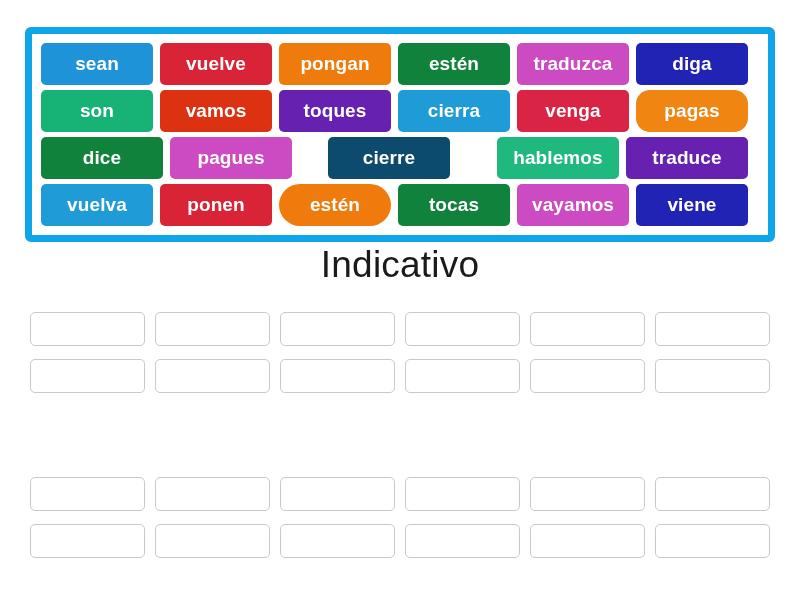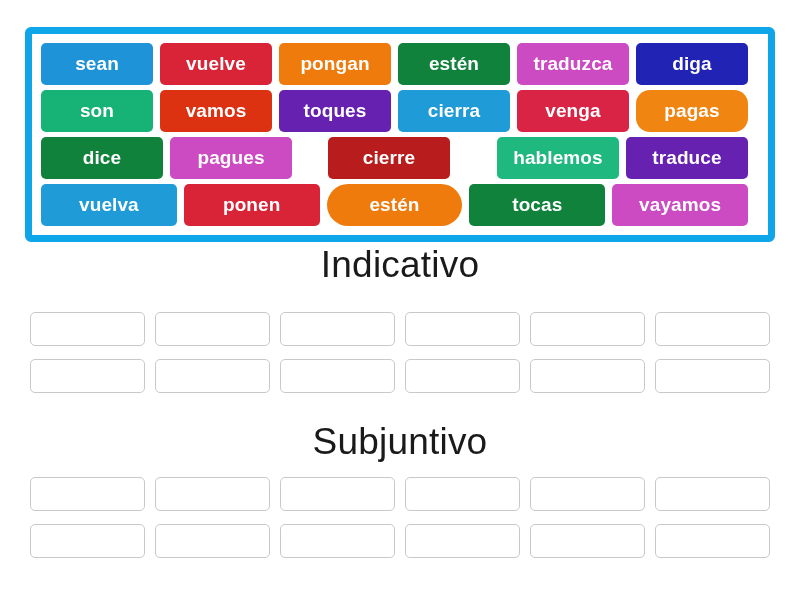--- a/index.html
+++ b/index.html
@@ -116,30 +116,31 @@
         <div class="tile" style="background: rgb(22, 178, 118);">son</div>
         <div class="tile" style="background: rgb(221, 50, 17);">vamos</div>
         <div class="tile" style="background: rgb(102, 33, 177);">toques</div>
         <div class="tile" style="background: rgb(31, 155, 216);">cierra</div>
         <div class="tile" style="background: rgb(217, 36, 70);">venga</div>
         <div class="tile" style="background: rgb(240, 133, 17); border-radius: 14px;">pagas</div>
       </div>
       <div class="wb-row">
         <div class="tile" style="background: rgb(17, 130, 59);">dice</div>
         <div class="tile" style="background: rgb(204, 75, 194);">pagues</div>
-        <div class="tile" style="background: #b91c1c; margin-left: 29px;">cierre</div>
+        <div class="tile" style="background: #0c4a6e; margin-left: 29px;">cierre</div>
         <div class="tile" style="background: rgb(31, 184, 126); margin-left: 40px;">hablemos</div>
         <div class="tile" style="background: rgb(102, 33, 177); text-align: right;">traduce</div>
       </div>
       <div class="wb-row">
         <div class="tile" style="background: rgb(31, 155, 216);">vuelva</div>
         <div class="tile" style="background: rgb(217, 36, 56);">ponen</div>
         <div class="tile" style="background: rgb(239, 123, 13); border-radius: 21px;">estén</div>
         <div class="tile" style="background: rgb(17, 130, 59);">tocas</div>
         <div class="tile" style="background: rgb(204, 75, 194);">vayamos</div>
+        <div class="tile" style="background: rgb(33, 35, 181);">viene</div>
       </div>
     </div>
 
   <div class="section-title" id="title-indicativo">Indicativo</div>
 
   <div class="dropgroup" id="drop-indicativo">
       <div class="dz-row">
         <div class="dropbox"></div>
         <div class="dropbox"></div>
         <div class="dropbox"></div>
@@ -150,21 +151,20 @@
       <div class="dz-row">
         <div class="dropbox"></div>
         <div class="dropbox"></div>
         <div class="dropbox"></div>
         <div class="dropbox"></div>
         <div class="dropbox"></div>
         <div class="dropbox"></div>
       </div>
     </div>
 
-  <div class="section-title" id="title-subjuntivo">Subjuntivo</div>
 
   <div class="dropgroup" id="drop-subjuntivo">
       <div class="dz-row">
         <div class="dropbox"></div>
         <div class="dropbox"></div>
         <div class="dropbox"></div>
         <div class="dropbox"></div>
         <div class="dropbox"></div>
         <div class="dropbox"></div>
       </div>

